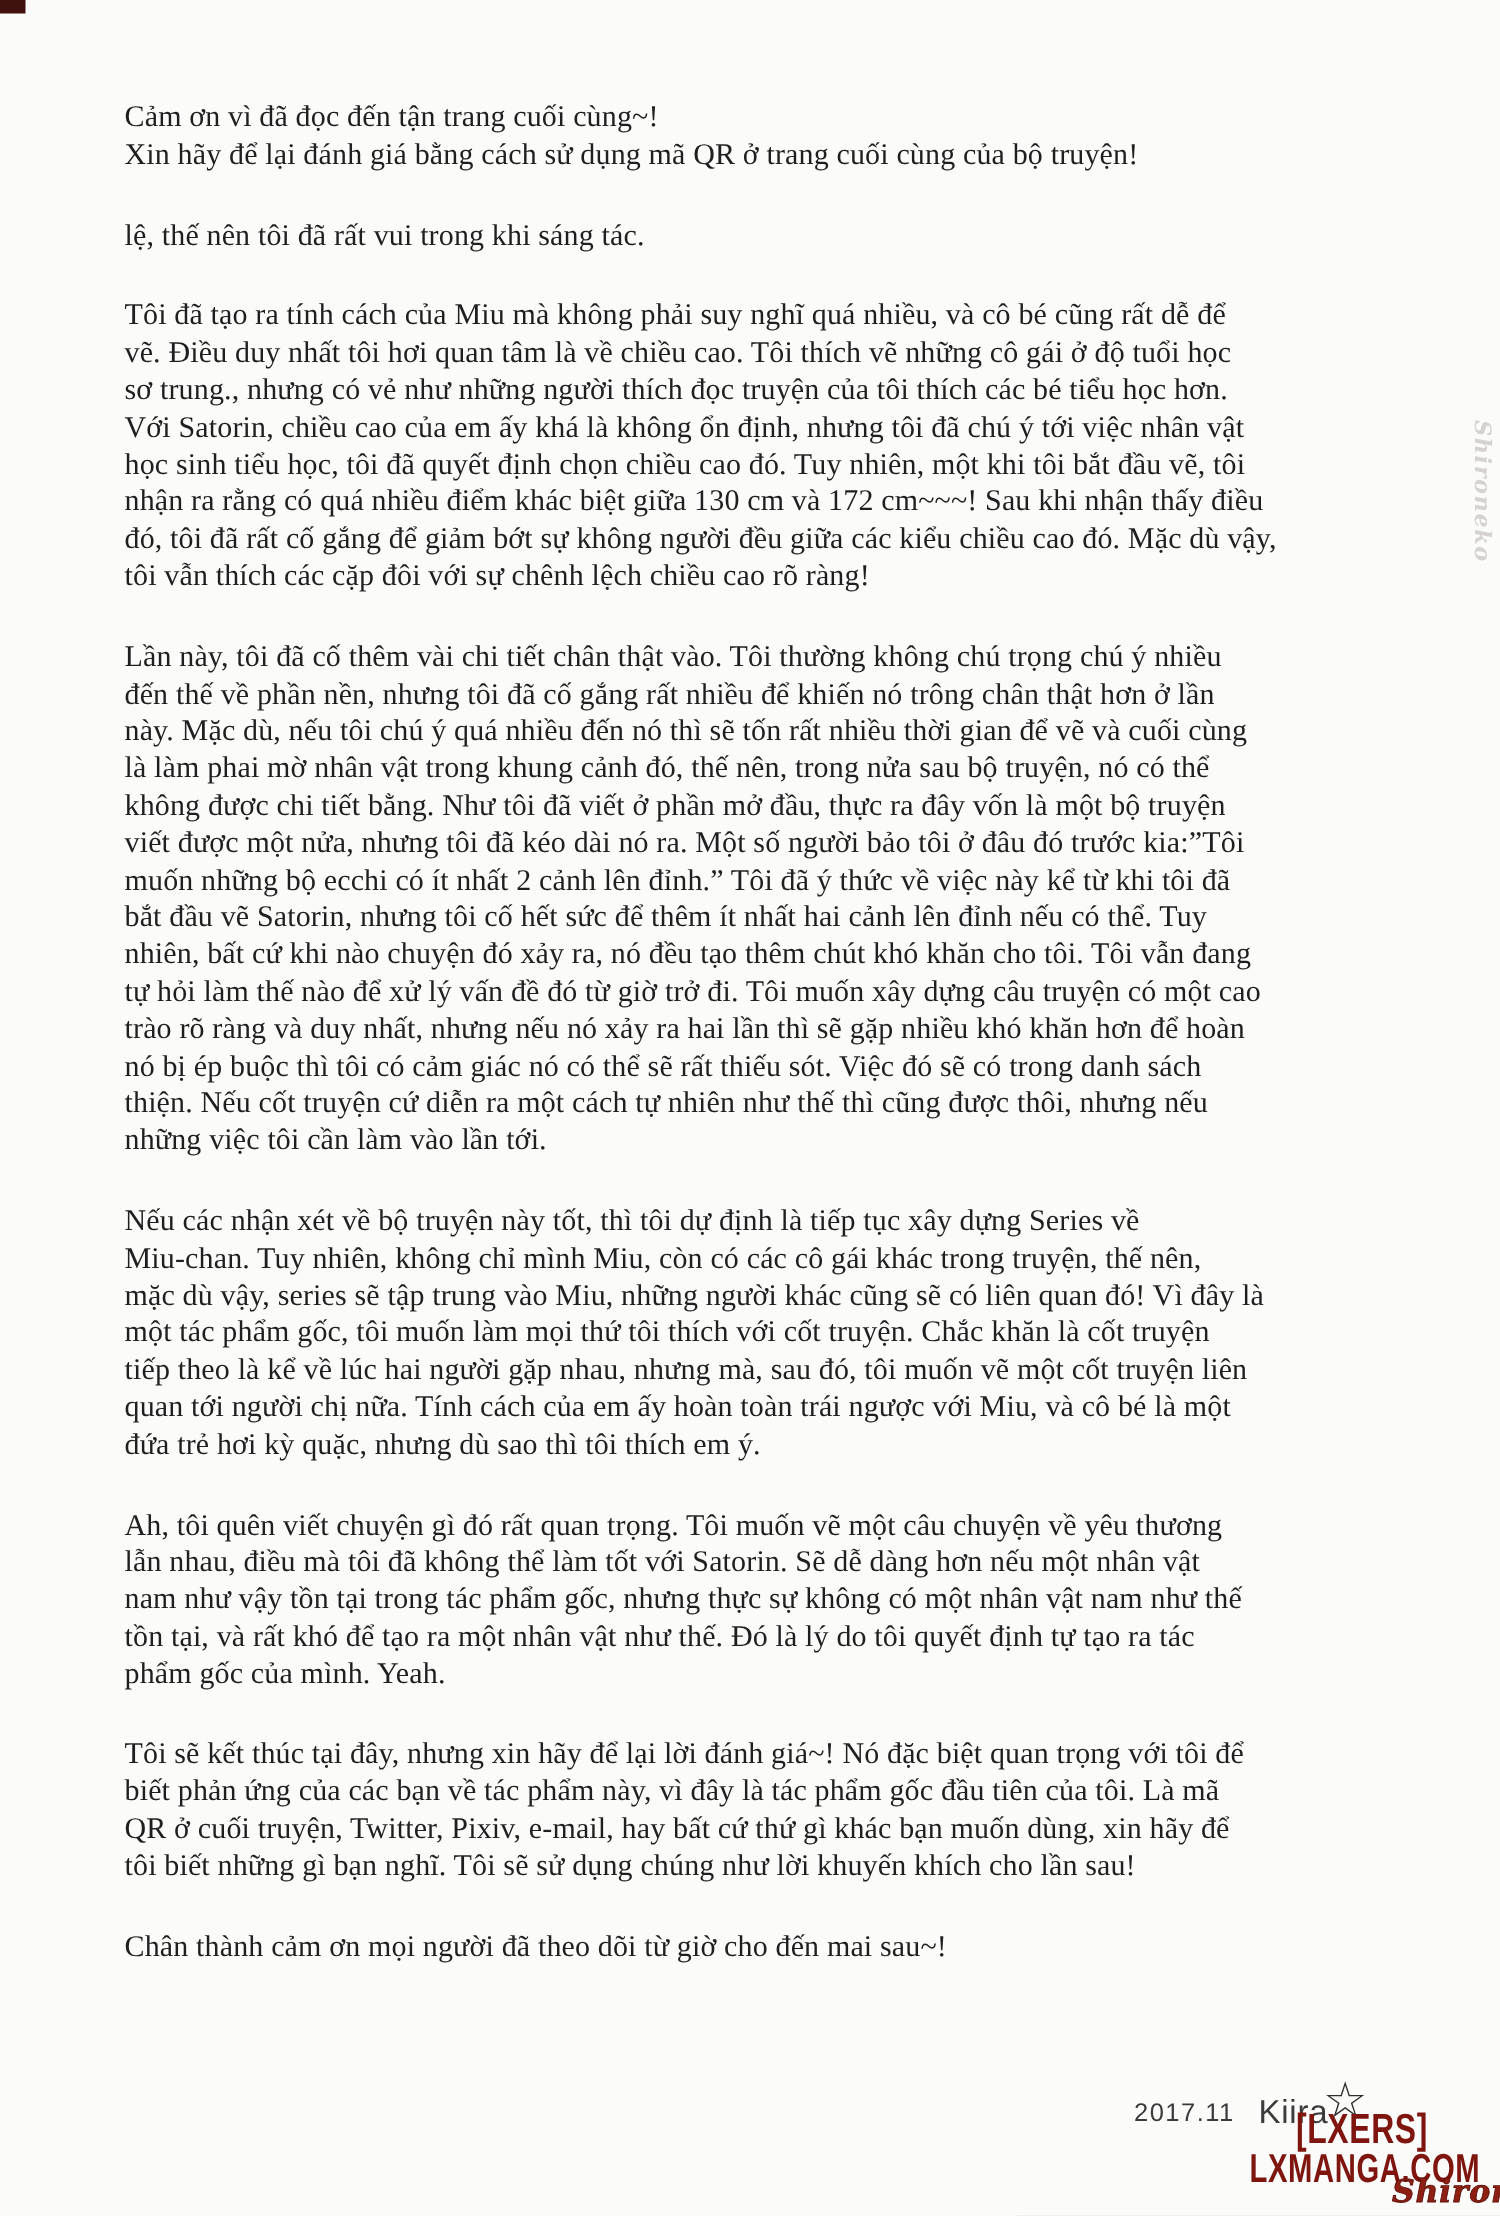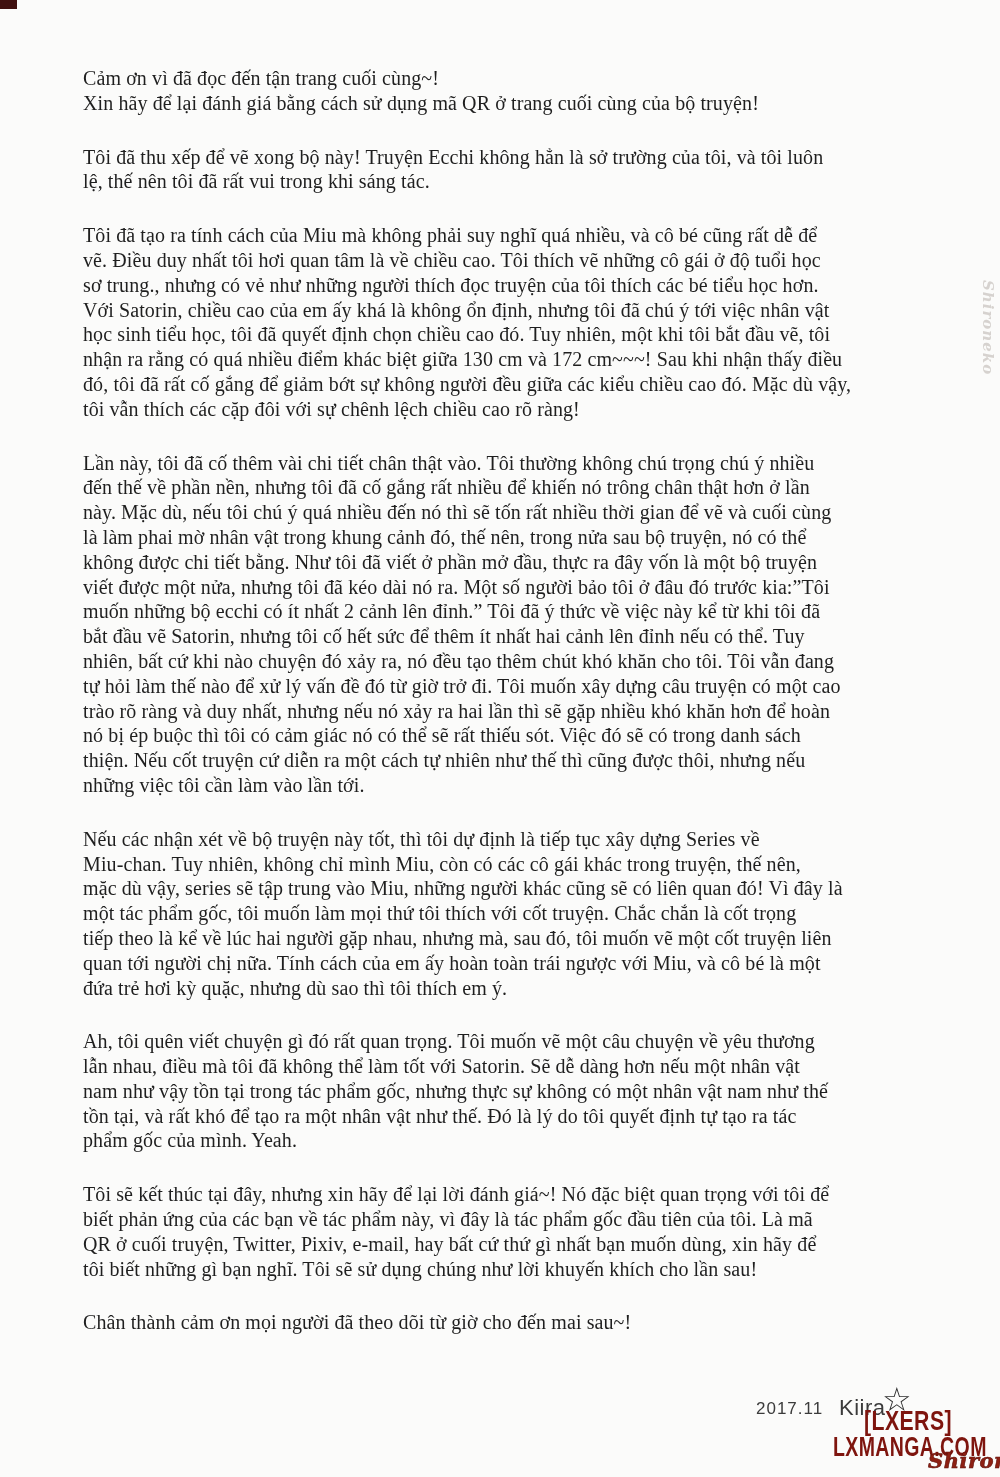--- a/index.html
+++ b/index.html
@@ -68,21 +68,20 @@
   <div class="corner-mark"></div>
 
   <div class="side-watermark">Shironeko</div>
 
   <div class="content">
     <div class="para">
         <div class="line">Cảm ơn vì đã đọc đến tận trang cuối cùng~!</div>
         <div class="line">Xin hãy để lại đánh giá bằng cách sử dụng mã QR ở trang cuối cùng của bộ truyện!</div>
       </div>
     <div class="para">
-        <div class="line">Tôi đã thu xếp để vẽ xong bộ này! Truyện Ecchi không hẳn là sở trường của tôi, và tôi luôn</div>
         <div class="line">lệ, thế nên tôi đã rất vui trong khi sáng tác.</div>
       </div>
     <div class="para">
         <div class="line">Tôi đã tạo ra tính cách của Miu mà không phải suy nghĩ quá nhiều, và cô bé cũng rất dễ để</div>
         <div class="line">vẽ. Điều duy nhất tôi hơi quan tâm là về chiều cao. Tôi thích vẽ những cô gái ở độ tuổi học</div>
         <div class="line">sơ trung., nhưng có vẻ như những người thích đọc truyện của tôi thích các bé tiểu học hơn.</div>
         <div class="line">Với Satorin, chiều cao của em ấy khá là không ổn định, nhưng tôi đã chú ý tới việc nhân vật</div>
         <div class="line">học sinh tiểu học, tôi đã quyết định chọn chiều cao đó. Tuy nhiên, một khi tôi bắt đầu vẽ, tôi</div>
         <div class="line">nhận ra rằng có quá nhiều điểm khác biệt giữa 130 cm và 172 cm~~~! Sau khi nhận thấy điều</div>
         <div class="line">đó, tôi đã rất cố gắng để giảm bớt sự không người đều giữa các kiểu chiều cao đó. Mặc dù vậy,</div>
@@ -101,36 +100,36 @@
         <div class="line">tự hỏi làm thế nào để xử lý vấn đề đó từ giờ trở đi. Tôi muốn xây dựng câu truyện có một cao</div>
         <div class="line">trào rõ ràng và duy nhất, nhưng nếu nó xảy ra hai lần thì sẽ gặp nhiều khó khăn hơn để hoàn</div>
         <div class="line">nó bị ép buộc thì tôi có cảm giác nó có thể sẽ rất thiếu sót. Việc đó sẽ có trong danh sách</div>
         <div class="line">thiện. Nếu cốt truyện cứ diễn ra một cách tự nhiên như thế thì cũng được thôi, nhưng nếu</div>
         <div class="line">những việc tôi cần làm vào lần tới.</div>
       </div>
     <div class="para">
         <div class="line">Nếu các nhận xét về bộ truyện này tốt, thì tôi dự định là tiếp tục xây dựng Series về</div>
         <div class="line">Miu-chan. Tuy nhiên, không chỉ mình Miu, còn có các cô gái khác trong truyện, thế nên,</div>
         <div class="line">mặc dù vậy, series sẽ tập trung vào Miu, những người khác cũng sẽ có liên quan đó! Vì đây là</div>
-        <div class="line">một tác phẩm gốc, tôi muốn làm mọi thứ tôi thích với cốt truyện. Chắc chắn là cốt trọng</div>
+        <div class="line">một tác phẩm gốc, tôi muốn làm mọi thứ tôi thích với cốt truyện. Chắc khăn là cốt truyện</div>
         <div class="line">tiếp theo là kể về lúc hai người gặp nhau, nhưng mà, sau đó, tôi muốn vẽ một cốt truyện liên</div>
         <div class="line">quan tới người chị nữa. Tính cách của em ấy hoàn toàn trái ngược với Miu, và cô bé là một</div>
         <div class="line">đứa trẻ hơi kỳ quặc, nhưng dù sao thì tôi thích em ý.</div>
       </div>
     <div class="para">
         <div class="line">Ah, tôi quên viết chuyện gì đó rất quan trọng. Tôi muốn vẽ một câu chuyện về yêu thương</div>
         <div class="line">lẫn nhau, điều mà tôi đã không thể làm tốt với Satorin. Sẽ dễ dàng hơn nếu một nhân vật</div>
         <div class="line">nam như vậy tồn tại trong tác phẩm gốc, nhưng thực sự không có một nhân vật nam như thế</div>
         <div class="line">tồn tại, và rất khó để tạo ra một nhân vật như thế. Đó là lý do tôi quyết định tự tạo ra tác</div>
         <div class="line">phẩm gốc của mình. Yeah.</div>
       </div>
     <div class="para">
         <div class="line">Tôi sẽ kết thúc tại đây, nhưng xin hãy để lại lời đánh giá~! Nó đặc biệt quan trọng với tôi để</div>
         <div class="line">biết phản ứng của các bạn về tác phẩm này, vì đây là tác phẩm gốc đầu tiên của tôi. Là mã</div>
-        <div class="line">QR ở cuối truyện, Twitter, Pixiv, e-mail, hay bất cứ thứ gì nhất bạn muốn dùng, xin hãy để</div>
+        <div class="line">QR ở cuối truyện, Twitter, Pixiv, e-mail, hay bất cứ thứ gì khác bạn muốn dùng, xin hãy để</div>
         <div class="line">tôi biết những gì bạn nghĩ. Tôi sẽ sử dụng chúng như lời khuyến khích cho lần sau!</div>
       </div>
     <div class="para">
         <div class="line">Chân thành cảm ơn mọi người đã theo dõi từ giờ cho đến mai sau~!</div>
       </div>
   </div>
 
   <div class="footer-date">2017.11</div>
 
   <div class="footer-author">Kiira</div>

